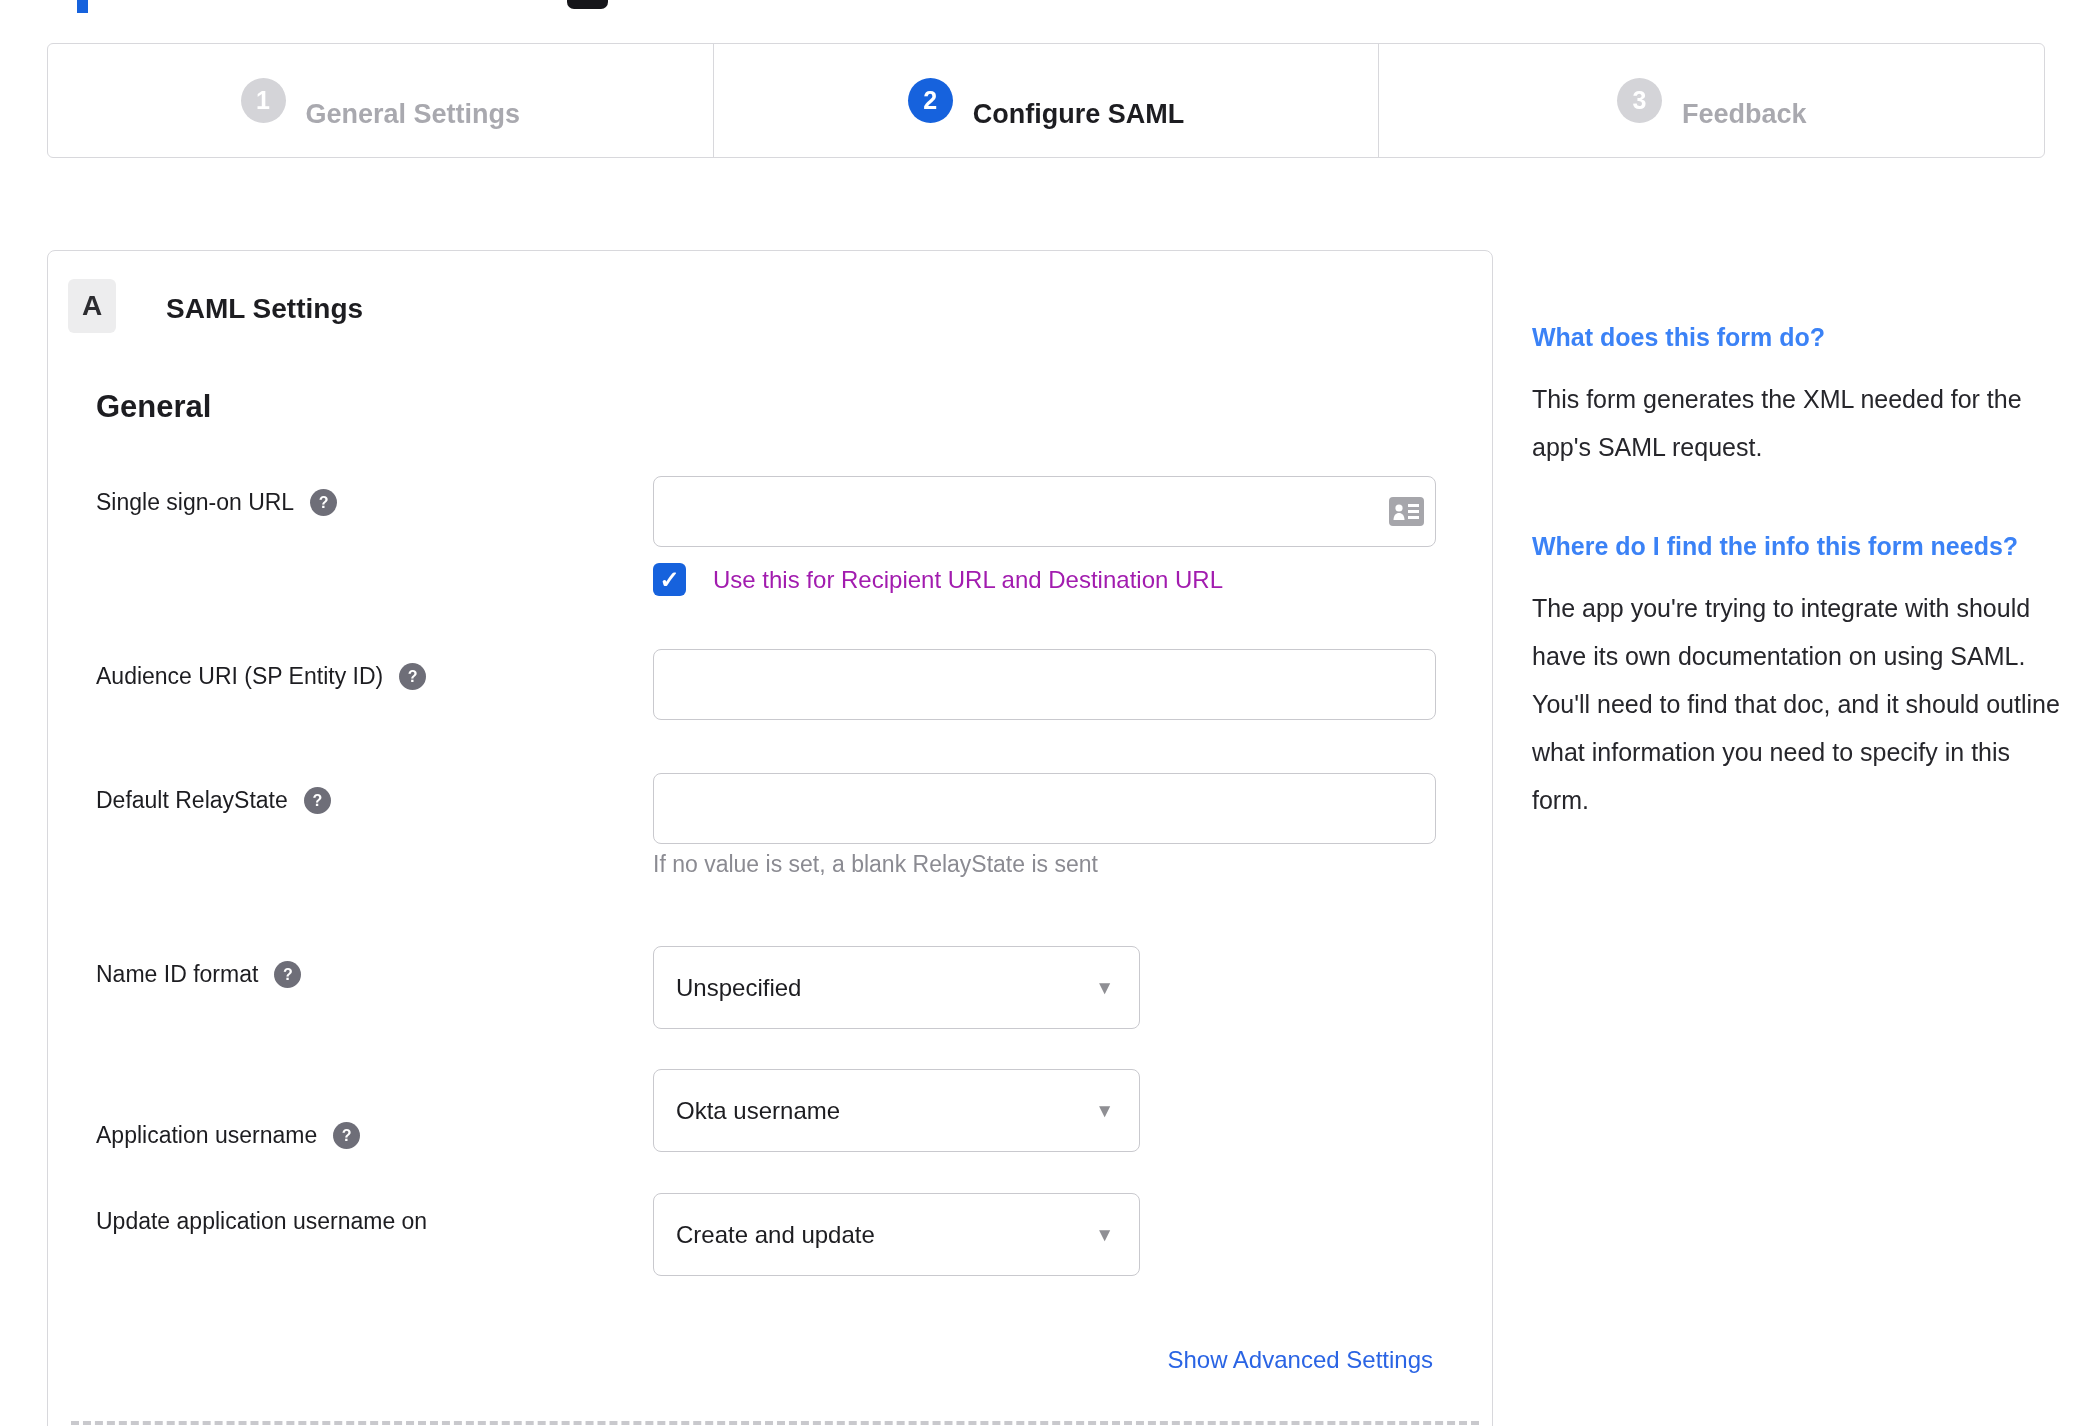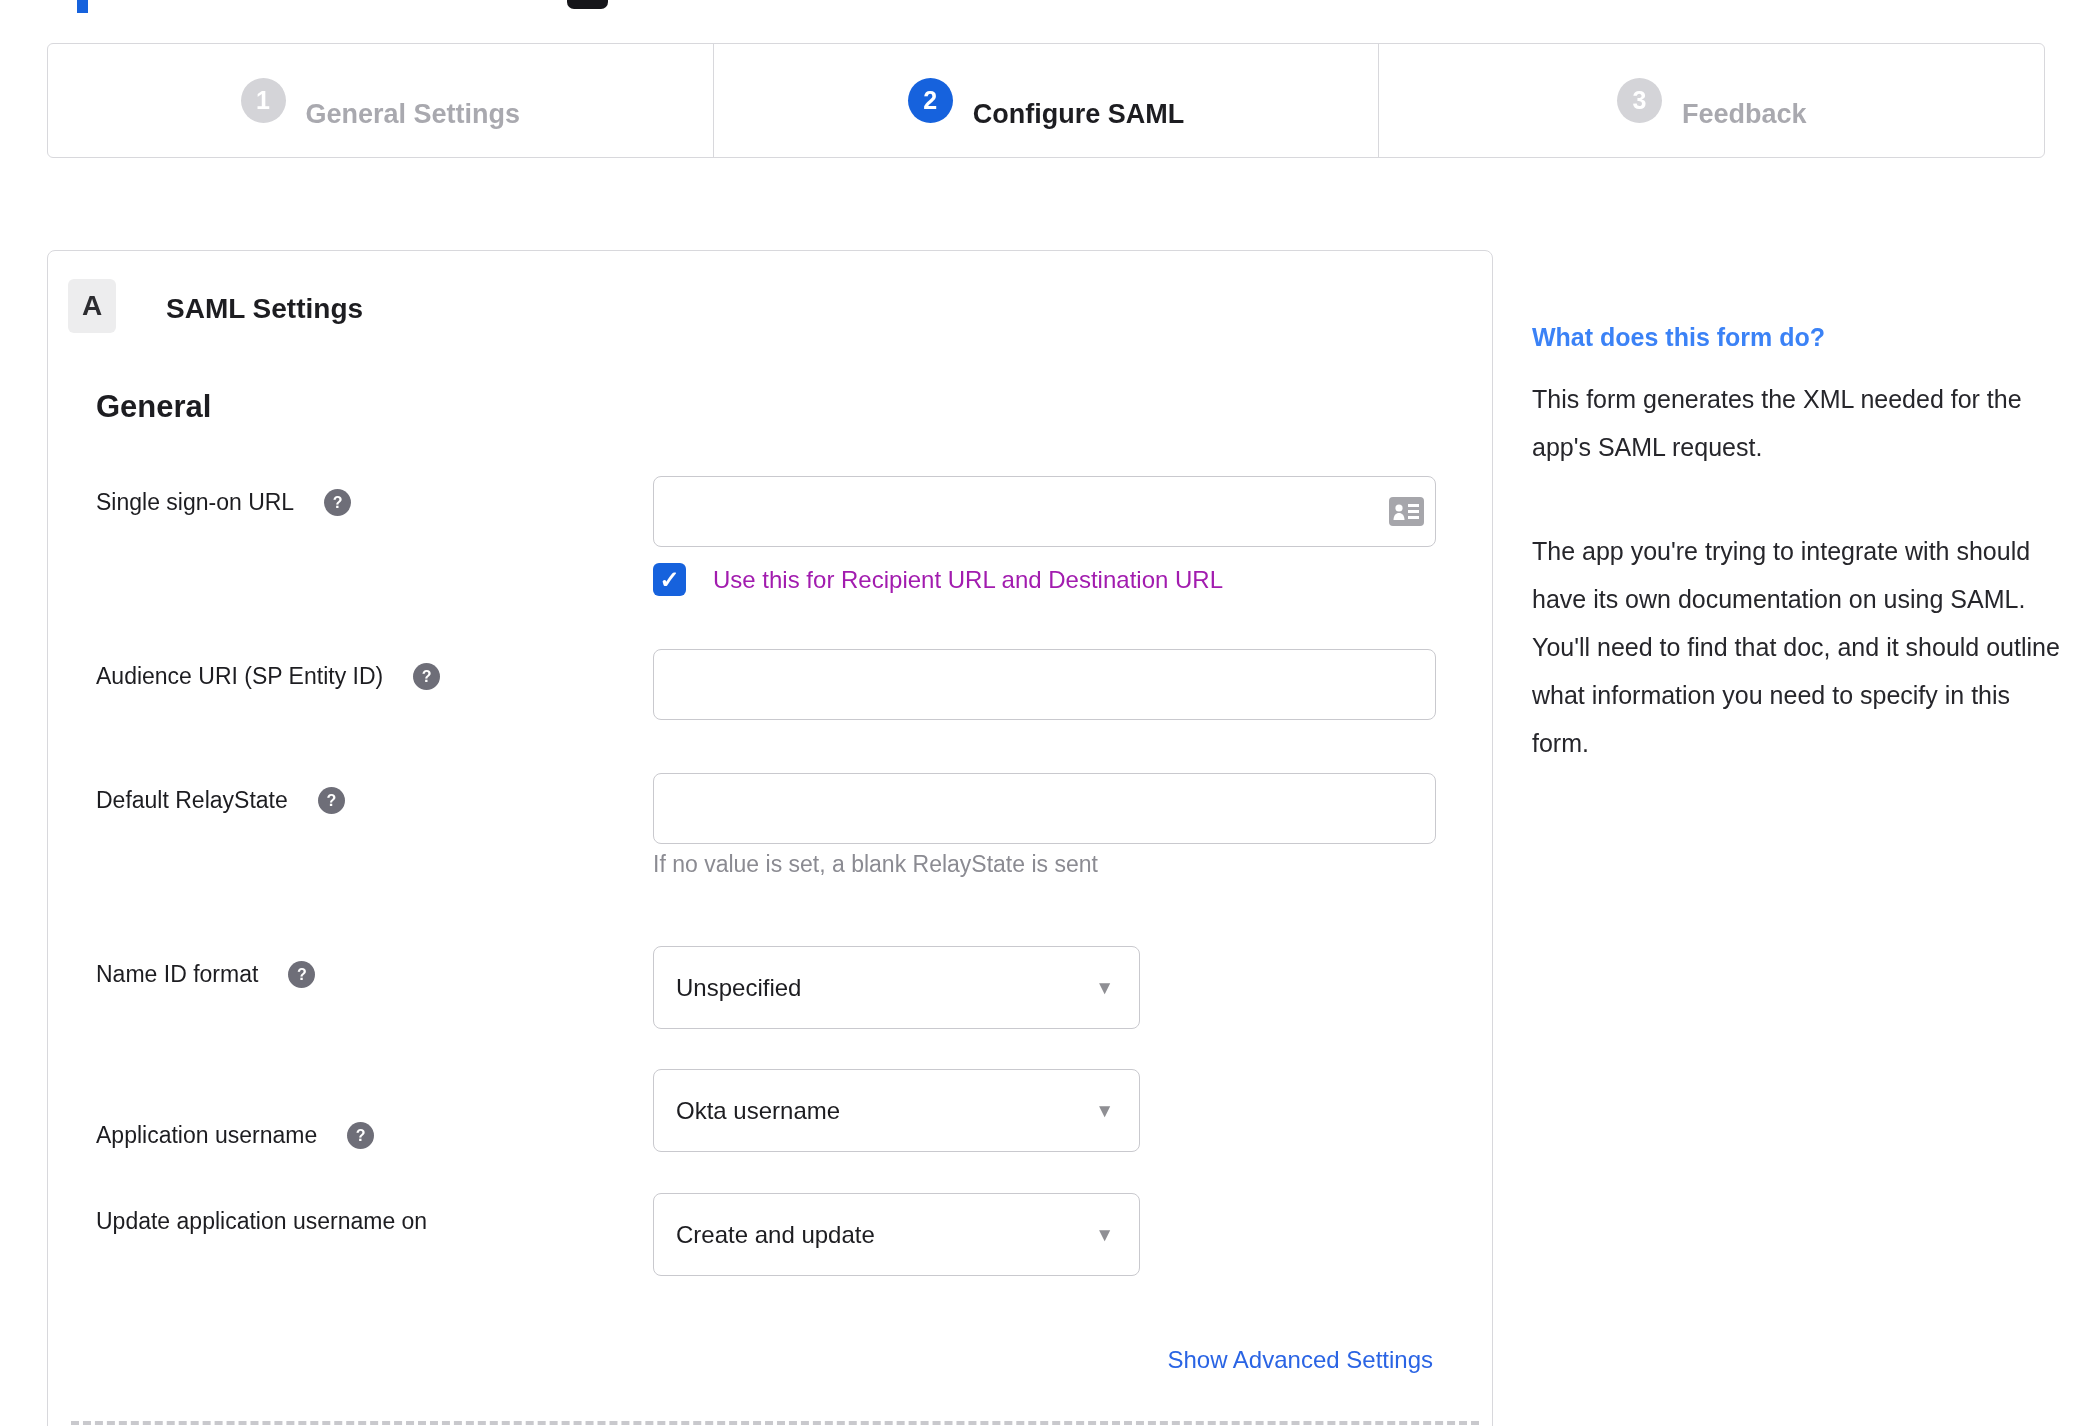--- a/index.html
+++ b/index.html
@@ -37,21 +37,21 @@
     background:#fff; border:1px solid #d8d8dc; border-radius:8px;
   }
   .section-badge {
     position:absolute; left:20px; top:28px; width:48px; height:54px;
     background:#ededee; border-radius:6px; display:flex; align-items:center; justify-content:center;
     font-size:28px; font-weight:bold; color:#2c2c30;
   }
   .section-title { position:absolute; left:118px; top:42px; font-size:28px; font-weight:bold; }
   .group-heading { position:absolute; left:48px; top:138px; font-size:31px; font-weight:bold; }
 
-  .field-label { position:absolute; left:48px; font-size:23px; color:#1d1d21; display:flex; align-items:center; gap:30px; }
+  .field-label { position:absolute; left:48px; font-size:23px; color:#1d1d21; display:flex; align-items:center; gap:16px; }
   .help-icon {
     width:27px; height:27px; border-radius:50%; background:#6e6e78; color:#fff;
     display:inline-flex; align-items:center; justify-content:center;
     font-size:16px; font-weight:bold; cursor:pointer; flex:0 0 auto;
   }
 
   .text-input {
     position:absolute; left:605px; width:783px; height:71px;
     border:1px solid #c9c9ce; border-radius:8px; background:#fff;
     font-family:"Liberation Sans", sans-serif; font-size:23px; color:#1d1d21; padding:0 60px 0 22px;
@@ -181,17 +181,18 @@
 
     <div class="dashed-divider"></div>
   </div>
 
   <div class="help-sidebar">
     <div class="help-section">
       <div class="help-heading">What does this form do?</div>
       <div class="help-body">This form generates the XML needed for the app's SAML request.</div>
     </div>
     <div class="help-section">
+      <div class="help-heading">Where do I find the info this form needs?</div>
       <div class="help-body">The app you're trying to integrate with should have its own documentation on using SAML. You'll need to find that doc, and it should outline what information you need to specify in this form.</div>
     </div>
   </div>
 
 </div>
 
 </body></html>

